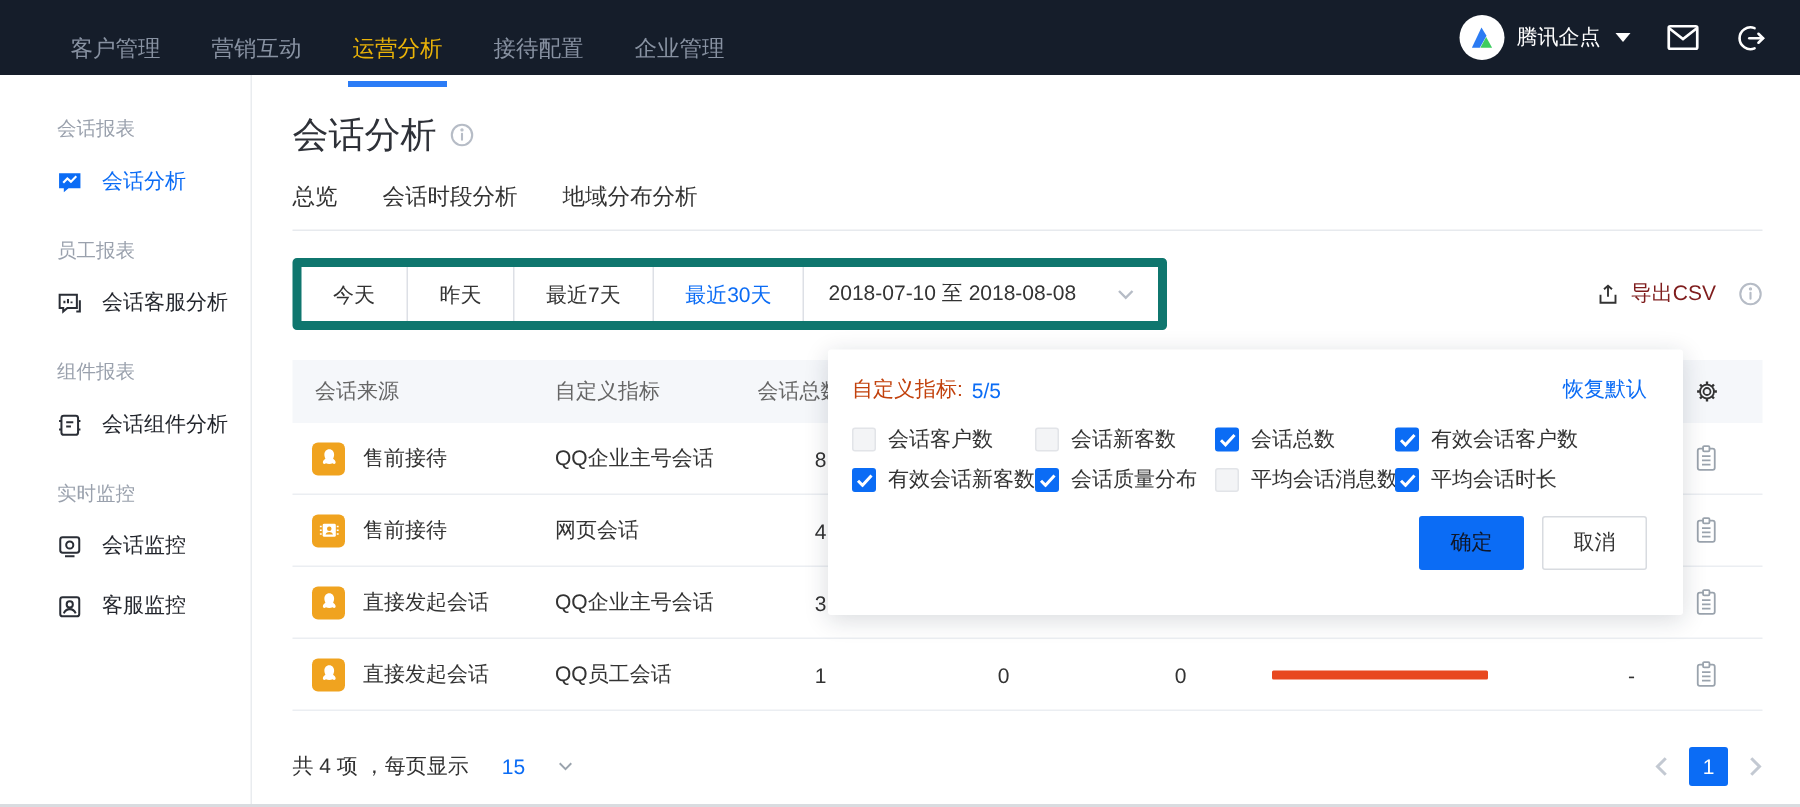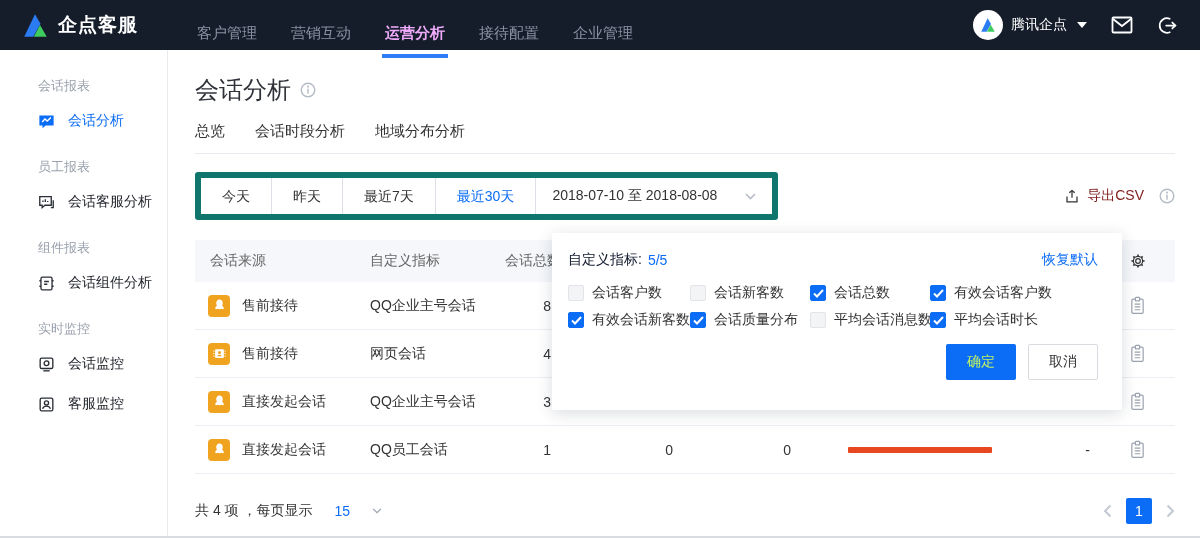--- a/index.html
+++ b/index.html
@@ -12,21 +12,21 @@
   svg { display:block; }
 
   
   .navbar { position:absolute; left:0; top:0; width:1200px; height:50px;
     background:#151d2a; display:flex; align-items:center; padding:0 22px; }
   .brand { display:flex; align-items:center; gap:9px; width:150px; }
   .brand-name { color:#fff; font-size:19px; font-weight:bold; letter-spacing:1px; }
   .nav-menu { display:flex; height:50px; margin-left:8px;margin-top:16px; }
   .nav-item { position:relative; line-height:50px; padding:0 17px; font-size:15px;
     color:#8892a2; cursor:pointer; }
-  .nav-item.active { color:#f0abfc; font-weight:bold; }
+  .nav-item.active { color:#eab308; font-weight:normal; }
   .nav-item.active::after { content:""; position:absolute; left:14px; right:14px;
     bottom:0; height:4px; background:#2b7cf6; }
   .nav-right { margin-left:auto; display:flex; align-items:center; gap:24px; }
   .account { display:flex; align-items:center; gap:8px; cursor:pointer; }
   .avatar { width:30px; height:30px; border-radius:50%; background:#fff;
     display:flex; align-items:center; justify-content:center; }
   .account-name { color:#fff; font-size:14px; }
   .caret-down { width:0; height:0; border-left:5px solid transparent;
     border-right:5px solid transparent; border-top:6px solid #fff; margin-left:2px; }
 
@@ -84,50 +84,41 @@
   .pager { margin-left:auto; display:flex; align-items:center; gap:14px; }
   .page-box { width:26px; height:26px; background:#0b6cf5; color:#fff; font-size:14px;
     display:flex; align-items:center; justify-content:center; border-radius:2px; cursor:pointer; }
   .pg-arrow { cursor:pointer; }
 
   
   .popup { position:absolute; left:552px; top:233px; width:570px; height:177px;
     background:#fff; border-radius:2px; box-shadow:0 3px 16px rgba(20,30,50,.16);
     padding:18px 24px 0 16px; z-index:10; }
   .popup-head { display:flex; align-items:center; font-size:14px; }
-  .popup-title { color:#0f172a; }
+  .popup-title { color:#c2410c; }
   .popup-count { color:#0b6cf5; margin-left:6px; }
   .popup-reset { margin-left:auto; color:#0b6cf5; cursor:pointer; }
   .opt-grid { margin-top:15px; display:grid; grid-template-columns:122px 120px 120px 1fr;
     row-gap:9px; }
   .opt { display:flex; align-items:center; gap:8px; font-size:14px; color:#333;
     cursor:pointer; white-space:nowrap; }
   .cb { width:16px; height:16px; border-radius:2px; flex:none;
     background:#f3f4f6; border:1px solid #e2e4e8; }
   .cb.checked { background:#0b6cf5; border-color:#0b6cf5;
     display:flex; align-items:center; justify-content:center; }
   .popup-actions { display:flex; justify-content:flex-end; gap:12px; margin-top:15px; }
   .btn { width:70px; height:36px; font-size:14px; border-radius:2px; cursor:pointer;
     display:flex; align-items:center; justify-content:center; }
-  .btn-primary { background:#0b6cf5; color:#bef264; }
+  .btn-primary { background:#0b6cf5; color:#0f172a; }
   .btn-plain { background:#fff; color:#333; border:1px solid #d8dbe0; }
 </style>
 </head>
 <body>
 
 <div class="navbar">
-  <div class="brand">
-    <span>
-      <svg width="27" height="27" viewBox="0 0 24 24">
-        <polygon points="2,22 11.5,2 16.5,10.5 10,22" fill="#2b7bf3"></polygon>
-        <polygon points="10.5,22 16,11.5 22,22" fill="#3ecc5f"></polygon>
-      </svg>
-    </span>
-    <span class="brand-name">企点客服</span>
-  </div>
   <div class="nav-menu">
     <div class="nav-item">客户管理</div>
     <div class="nav-item">营销互动</div>
     <div class="nav-item active">运营分析</div>
     <div class="nav-item">接待配置</div>
     <div class="nav-item">企业管理</div>
   </div>
   <div class="nav-right">
     <div class="account">
       <span class="avatar">

